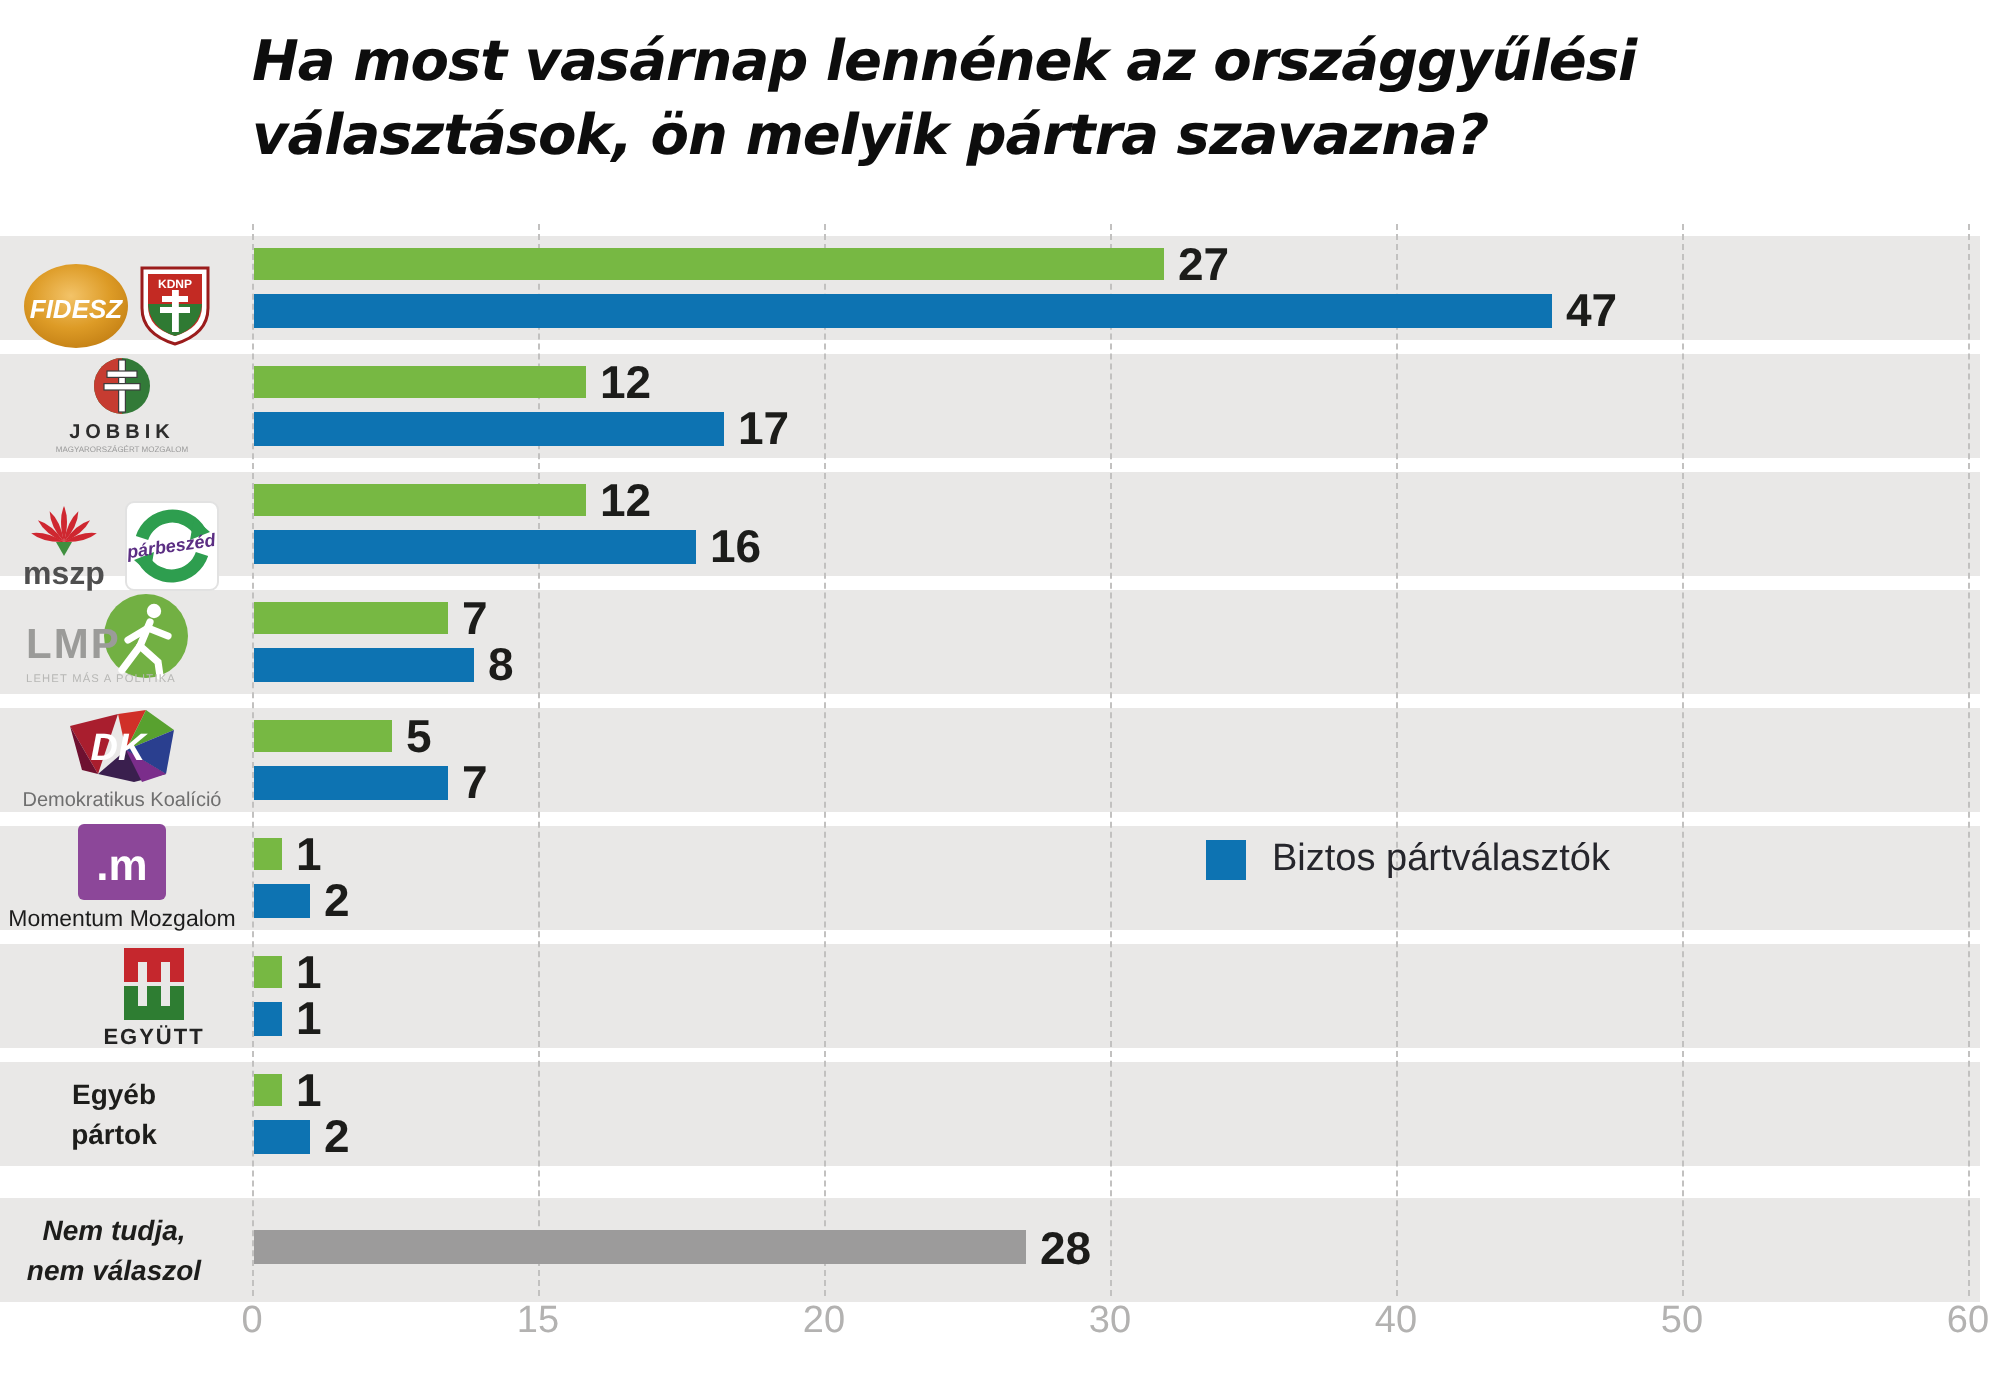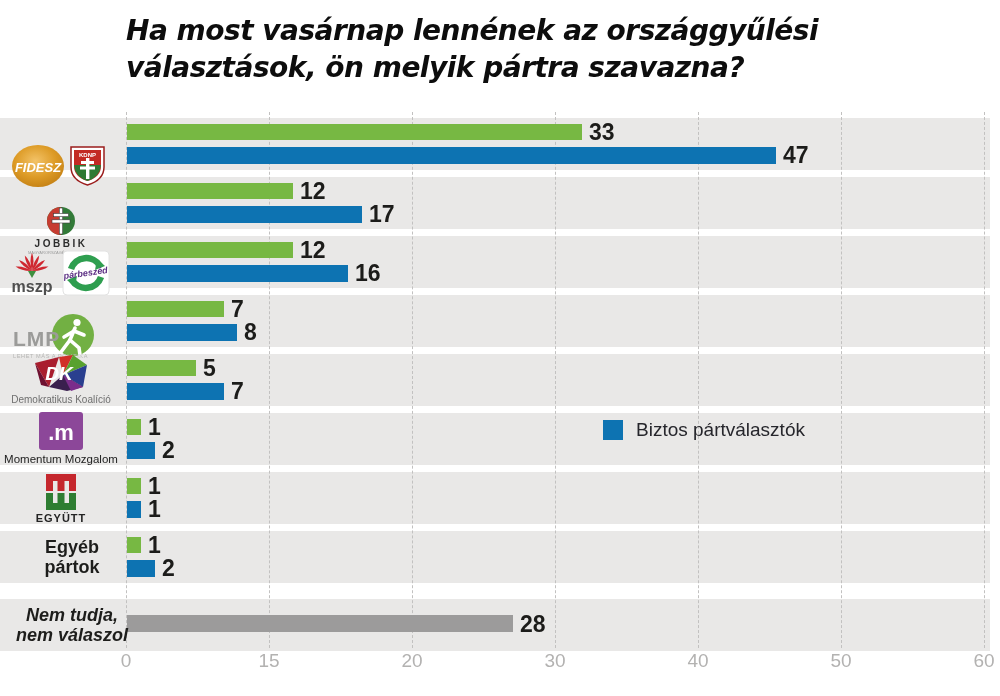--- a/index.html
+++ b/index.html
@@ -11,22 +11,22 @@
          color:#0d0d0d;letter-spacing:-0.5px;}
   .band{position:absolute;left:0;width:990px;background:#e9e8e7;}
   .gridline{position:absolute;top:112px;height:536px;width:0;
             border-left:1px dashed #c2c1c0;}
   .bar{position:absolute;height:16px;}
   .bar-label{position:absolute;font-weight:bold;font-size:23px;color:#1c1c1a;line-height:1;}
   .tick{position:absolute;top:650px;width:44px;text-align:center;
         font-size:19px;color:#b3b2b1;}
   .logo-cell{position:absolute;left:0;width:122px;display:flex;
              align-items:center;justify-content:center;}
-  .party-text{position:absolute;left:15px;width:114px;text-align:center;
-              font-size:18px;line-height:20px;font-weight:bold;color:#1d1d1b;}
+  .party-text{position:absolute;left:0;width:114px;text-align:center;
+              font-size:14px;line-height:20px;font-weight:bold;color:#1d1d1b;}
   #legend{position:absolute;left:603px;top:416px;}
   .legend-item{display:flex;align-items:center;height:28px;}
   .legend-swatch{width:20px;height:20px;margin-right:13px;}
   .legend-label{font-size:19px;color:#26262c;}
   svg text{font-family:"Liberation Sans","DejaVu Sans",sans-serif;}
 </style>
 </head>
 <body>
 
 <div id="page">
@@ -46,24 +46,24 @@
       <div class="band" style="top: 531px; height: 52px;"></div>
       <div class="band" style="top: 599px; height: 52px;"></div>
       <div class="gridline" style="left: 126px;"></div>
       <div class="gridline" style="left: 269px;"></div>
       <div class="gridline" style="left: 412px;"></div>
       <div class="gridline" style="left: 555px;"></div>
       <div class="gridline" style="left: 698px;"></div>
       <div class="gridline" style="left: 841px;"></div>
       <div class="gridline" style="left: 984px;"></div>
       <div class="bar" style="left: 127px; top: 124px; width: 455px; height: 16px; background: rgb(119, 184, 67);"></div>
-      <div class="bar-label" style="left: 589px; top: 121px;">33</div>
+      <div class="bar-label" style="left: 589px; top: 121px;">27</div>
       <div class="bar" style="left: 127px; top: 147px; width: 649px; height: 17px; background: rgb(13, 115, 178);"></div>
       <div class="bar-label" style="left: 783px; top: 144px;">47</div>
-      <div class="logo-cell" style="top: 135px; height: 60px;">
+      <div class="logo-cell" style="top: 122px; height: 60px;">
         <svg width="100" height="48" viewBox="0 0 100 48">
    <defs>
             <radialGradient id="gold" cx="45%" cy="38%" r="70%">
      <stop offset="0%" stop-color="#f3c368"></stop>
               <stop offset="55%" stop-color="#dd9b26"></stop>
      <stop offset="100%" stop-color="#c07c12"></stop>
             </radialGradient>
           </defs>
    <ellipse cx="27" cy="25" rx="26" ry="21" fill="url(#gold)"></ellipse>
    <text x="27" y="31" text-anchor="middle" font-size="13" font-weight="bold" font-style="italic" fill="#fff">FIDESZ</text>
@@ -73,21 +73,21 @@
    <text x="76.5" y="16" text-anchor="middle" font-size="6" font-weight="bold" fill="#fff">KDNP</text>
    <rect x="75" y="17" width="3.4" height="21" fill="#fff"></rect>
    <rect x="70" y="20" width="13" height="3" fill="#fff"></rect>
    <rect x="69" y="25.5" width="15" height="3" fill="#fff"></rect>
  </svg>
       </div>
       <div class="bar" style="left: 127px; top: 183px; width: 166px; height: 16px; background: rgb(119, 184, 67);"></div>
       <div class="bar-label" style="left: 300px; top: 180px;">12</div>
       <div class="bar" style="left: 127px; top: 206px; width: 235px; height: 17px; background: rgb(13, 115, 178);"></div>
       <div class="bar-label" style="left: 369px; top: 203px; text-align: center;">17</div>
-      <div class="logo-cell" style="top: 177px; height: 52px; margin-top: 28px;">
+      <div class="logo-cell" style="top: 177px; height: 52px;">
         <svg width="100" height="52" viewBox="0 0 100 52">
    <circle cx="50" cy="16" r="14" fill="#327a38"></circle>
    <path d="M50 2 a14 14 0 0 0 0 28 Z" fill="#c63c31"></path>
    <g fill="#fff" stroke="#3c3c3c" stroke-width="0.6">
      <rect x="48.3" y="3" width="3.4" height="26"></rect>
      <rect x="42.5" y="8.5" width="15" height="3.2"></rect>
      <rect x="41" y="14.8" width="18" height="3.2"></rect>
    </g>
    <text x="50" y="42" text-anchor="middle" font-size="10" font-weight="bold" letter-spacing="2.5" fill="#2d2d2d">JOBBIK</text>
    <text x="50" y="49" text-anchor="middle" font-size="4" fill="#9a9a9a">MAGYARORSZÁGÉRT MOZGALOM</text>
@@ -117,21 +117,21 @@
    </g>
    <path d="M90 10 L98 17 L88 21 Z" fill="#2e9e4f"></path>
    <path d="M68 38 L60 31 L70 27 Z" fill="#2e9e4f"></path>
    <text x="79" y="27" text-anchor="middle" font-size="9" font-style="italic" font-weight="bold" fill="#5b2e83" transform="rotate(-8 79 27)">párbeszéd</text>
  </svg>
       </div>
       <div class="bar" style="left: 127px; top: 301px; width: 97px; height: 16px; background: rgb(119, 184, 67);"></div>
       <div class="bar-label" style="left: 231px; top: 298px;">7</div>
       <div class="bar" style="left: 127px; top: 324px; width: 110px; height: 17px; background: rgb(13, 115, 178);"></div>
       <div class="bar-label" style="left: 244px; top: 321px;">8</div>
-      <div class="logo-cell" style="top: 295px; height: 52px; margin-top: 17px;">
+      <div class="logo-cell" style="top: 295px; height: 52px;">
         <svg width="104" height="50" viewBox="0 0 104 50">
    <circle cx="64" cy="22" r="21" fill="#72b043"></circle>
    <g stroke="#fff" stroke-width="3.6" stroke-linecap="round" fill="none">
      <circle cx="68" cy="9.5" r="3.6" fill="#fff" stroke="none"></circle>
      <path d="M66 15 L61 27"></path>
      <path d="M61 27 L52 39"></path>
      <path d="M61 27 L70 35 L71 42"></path>
      <path d="M65 18 L55 24"></path>
      <path d="M65 18 L75 22"></path>
    </g>
@@ -166,21 +166,21 @@
         <svg width="116" height="54" viewBox="0 0 116 54">
    <rect x="36" y="0" width="44" height="38" rx="3" fill="#8c4799"></rect>
    <text x="58" y="28" text-anchor="middle" font-size="22" font-weight="bold" fill="#fff">.m</text>
    <text x="58" y="51" text-anchor="middle" font-size="11.5" fill="#1c1c1c">Momentum Mozgalom</text>
  </svg>
       </div>
       <div class="bar" style="left: 127px; top: 478px; width: 14px; height: 16px; background: rgb(119, 184, 67);"></div>
       <div class="bar-label" style="left: 148px; top: 475px;">1</div>
       <div class="bar" style="left: 127px; top: 501px; width: 14px; height: 17px; background: rgb(13, 115, 178);"></div>
       <div class="bar-label" style="left: 148px; top: 498px;">1</div>
-      <div class="logo-cell" style="top: 472px; height: 52px;">
+      <div class="logo-cell" style="top: 472px; height: 52px; margin-left: 16px;">
         <svg width="92" height="52" viewBox="0 0 92 52">
    <g fill="#c5272d">
      <rect x="31" y="2" width="30" height="7"></rect>
      <rect x="31" y="9" width="7" height="10"></rect>
      <rect x="42.5" y="9" width="7" height="10"></rect>
      <rect x="54" y="9" width="7" height="10"></rect>
    </g>
    <g fill="#2e7d32">
      <rect x="31" y="21" width="7" height="10"></rect>
      <rect x="42.5" y="21" width="7" height="10"></rect>

